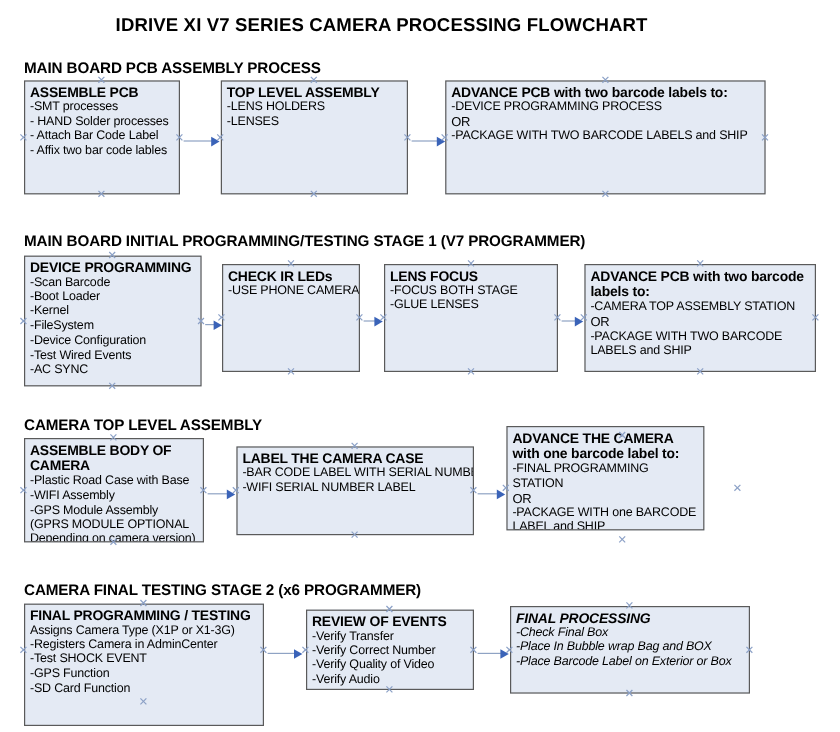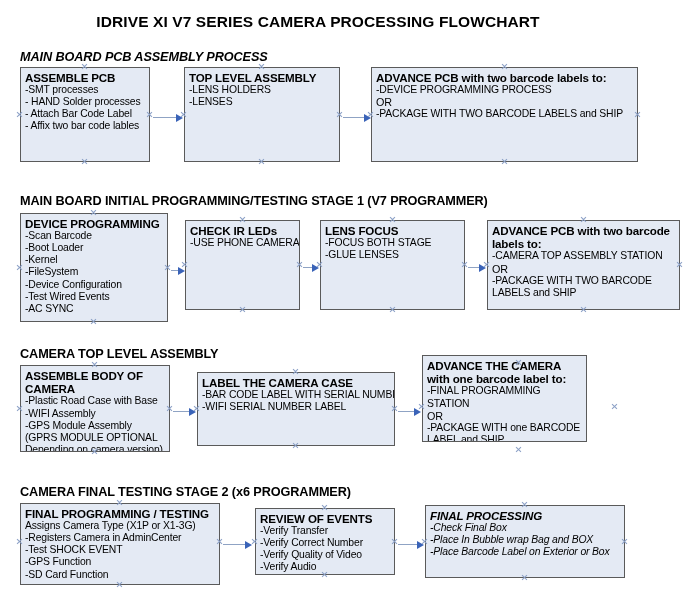--- a/index.html
+++ b/index.html
@@ -108,21 +108,21 @@
   .handle::before { transform: rotate(45deg); }
   .handle::after  { transform: rotate(-45deg); }
 </style>
 </head>
 <body>
 
 <div id="canvas">
 
   <div class="doc-title">IDRIVE XI V7 SERIES CAMERA PROCESSING FLOWCHART</div>
 
-  <div class="section-heading" style="left:20px; top:50px;font-style:italic;">MAIN BOARD PCB ASSEMBLY PROCESS</div>
+  <div class="section-heading" style="left:20px; top:50px;">MAIN BOARD PCB ASSEMBLY PROCESS</div>
 
   <div class="box" style="left:20px; top:67px; width:130px; height:95px;">
     <div class="box-inner">
       <div class="box-title">ASSEMBLE PCB</div>
       <div class="box-line">-SMT processes</div>
       <div class="box-line">- HAND Solder processes</div>
       <div class="box-line">- Attach Bar Code Label</div>
       <div class="box-line">- Affix two bar code lables</div>
     </div>
   </div>
@@ -269,21 +269,21 @@
       <div class="box-line wrapme">-PACKAGE WITH one BARCODE LABEL and SHIP</div>
     </div>
   </div>
   <div class="handle" style="left:515px; top:359px;"></div>
   <div class="handle" style="left:515px; top:446px;"></div>
   <div class="handle" style="left:418px; top:403px;"></div>
   <div class="handle" style="left:611px; top:403px;"></div>
 
   <div class="section-heading" style="left:20px; top:485px;">CAMERA FINAL TESTING STAGE 2 (x6 PROGRAMMER)</div>
 
-  <div class="box" style="left:20px; top:503px; width:200px; height:82px;">
+  <div class="box" style="left:20px; top:503px; width:200px; height:102px;">
     <div class="box-inner">
       <div class="box-title">FINAL PROGRAMMING / TESTING</div>
       <div class="box-line">Assigns Camera Type (X1P or X1-3G)</div>
       <div class="box-line">-Registers Camera in AdminCenter</div>
       <div class="box-line">-Test SHOCK EVENT</div>
       <div class="box-line">-GPS Function</div>
       <div class="box-line">-SD Card Function</div>
     </div>
   </div>
   <div class="handle" style="left:116px; top:499px;"></div>

